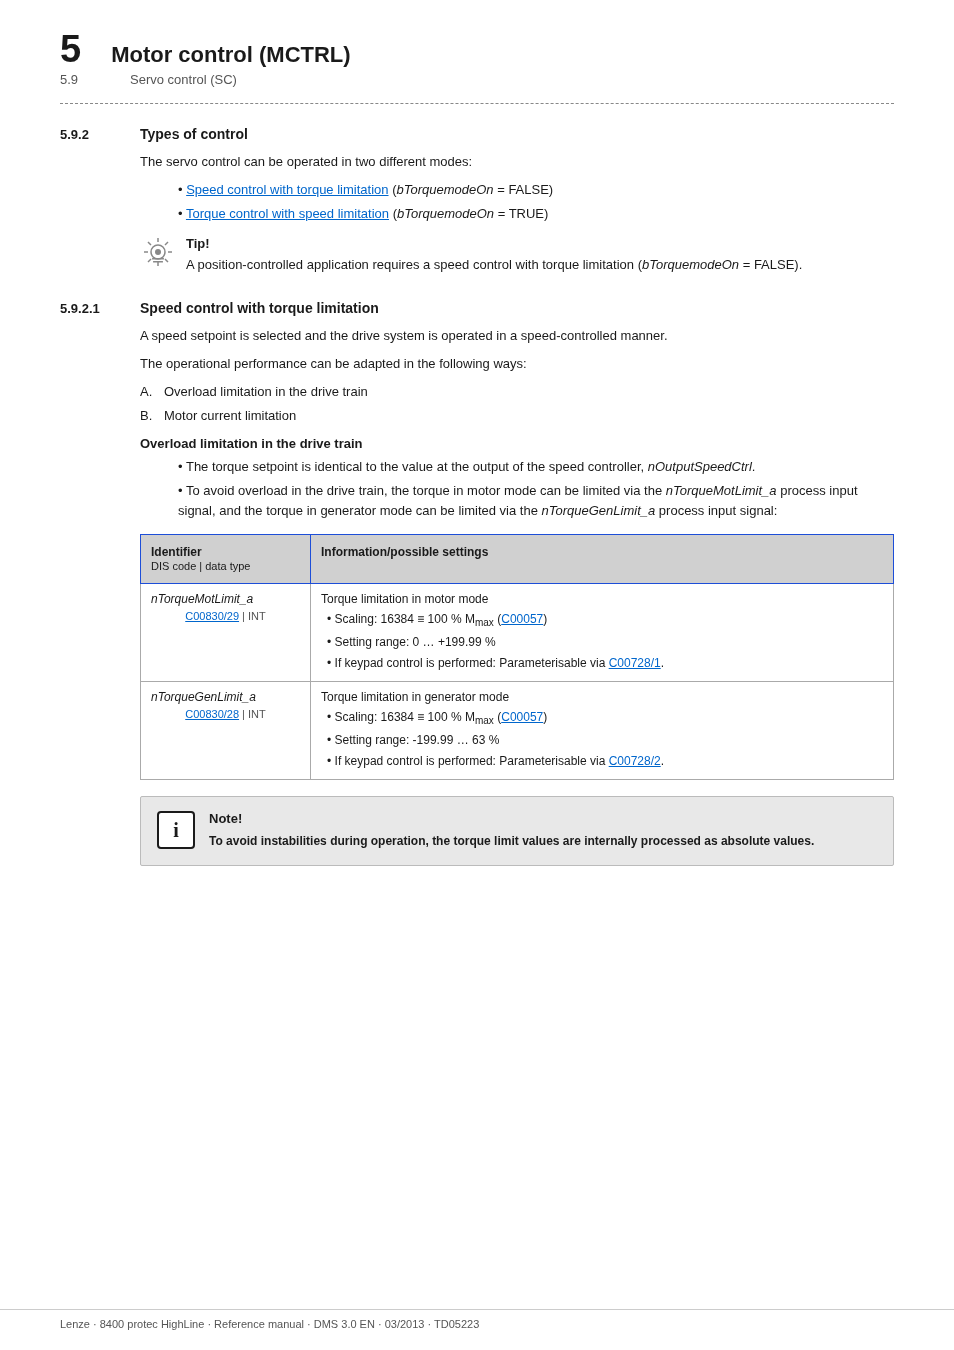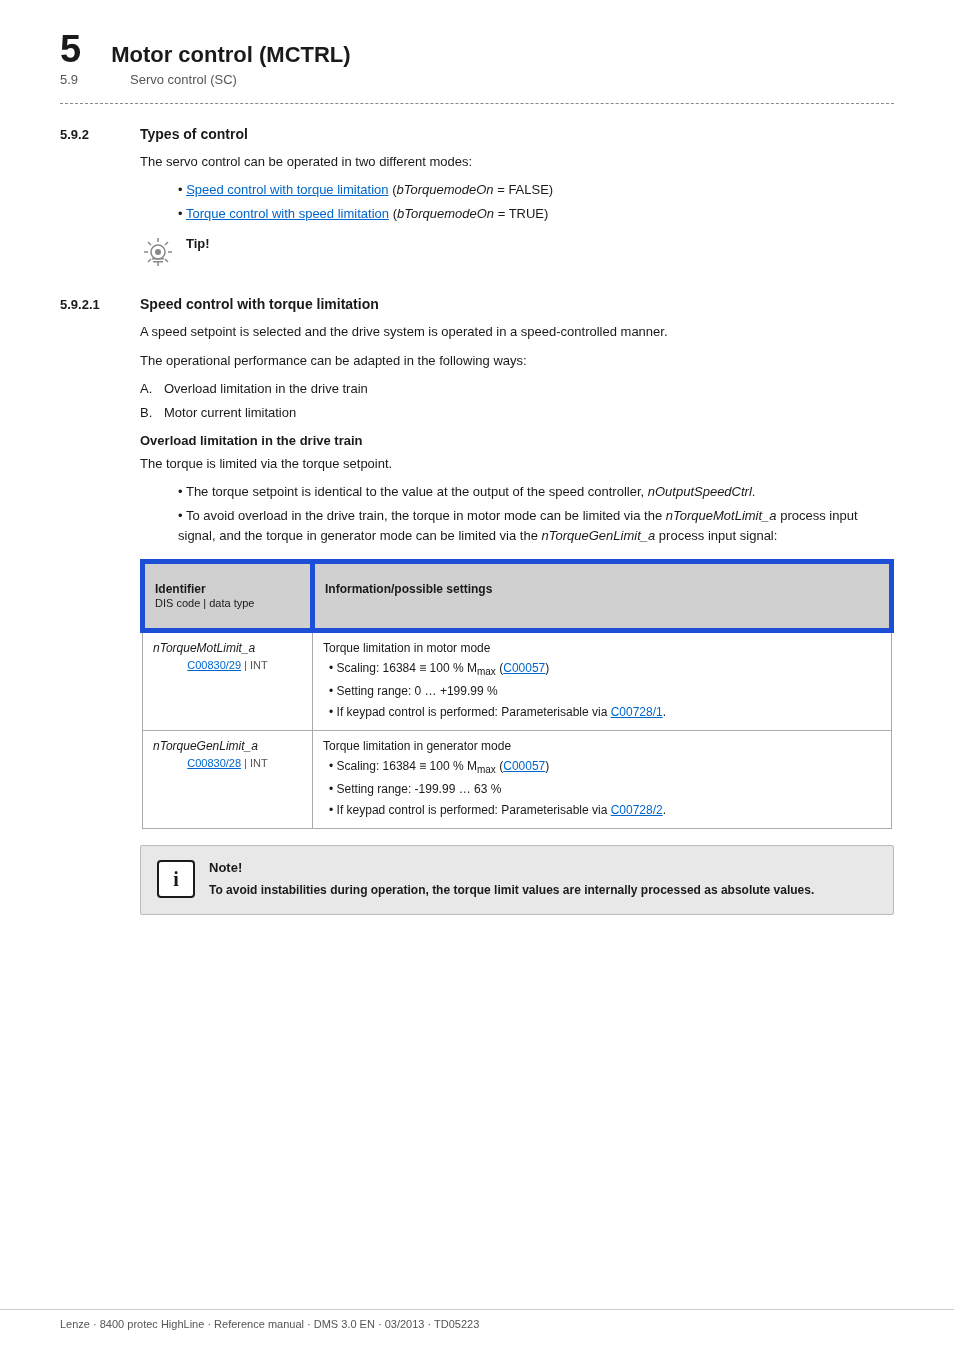--- a/index.html
+++ b/index.html
@@ -141,22 +141,22 @@
       margin-top: 10px;
       font-size: 13px;
     }
     .table-container {
       margin: 12px 0 16px 0;
       border-collapse: collapse;
       width: 100%;
     }
     .table-container th {
       background: #d0d0d0;
-      border: 5px solid #1d4ed8;
-      padding: 18px 10px;
+      border: 1px solid #1d4ed8;
+      padding: 10px 10px;
       font-size: 12px;
       font-weight: bold;
       text-align: left;
       vertical-align: top;
     }
     .table-container td {
       border: 1px solid #aaa;
       padding: 6px 10px;
       font-size: 12px;
       vertical-align: top;
@@ -293,20 +293,24 @@
             <line x1="8" y1="28" x2="11" y2="25" stroke="#888" stroke-width="1.5"></line>
 
             <circle cx="18" cy="18" r="3" fill="#888"></circle>
 
             <rect x="12" y="24" width="12" height="1.5" rx="0.5" fill="#888"></rect>
             <rect x="13" y="27" width="10" height="1.5" rx="0.5" fill="#888"></rect>
           </svg>
         </div>
         <div class="tip-content">
           <div class="tip-label">Tip!</div>
+          <div class="tip-text">
+            A position-controlled application requires a speed control with torque limitation
+            (<span class="italic">bTorquemodeOn</span> = FALSE).
+          </div>
         </div>
       </div>
     </div>
   </div>
 
   <div class="section section-5921">
     <div class="section-heading">
       <span class="section-num">5.9.2.1</span>
       <span class="section-title">Speed control with torque limitation</span>
     </div>
@@ -319,21 +323,20 @@
           <span class="alpha-label">A.</span>
           <span>Overload limitation in the drive train</span>
         </li>
         <li>
           <span class="alpha-label">B.</span>
           <span>Motor current limitation</span>
         </li>
       </ul>
 
       <div class="sub-section-heading">Overload limitation in the drive train</div>
-      <p class="para">The torque is limited via the torque setpoint.</p>
 
       <ul class="bullet-list">
         <li>
           The torque setpoint is identical to the value at the output of the speed controller,
           <span class="italic">nOutputSpeedCtrl</span>.
         </li>
         <li>
           To avoid overload in the drive train, the torque in motor mode can be limited via the
           <span class="italic">nTorqueMotLimit_a</span> process input signal, and the torque in generator mode can be limited via
           the <span class="italic">nTorqueGenLimit_a</span> process input signal:

